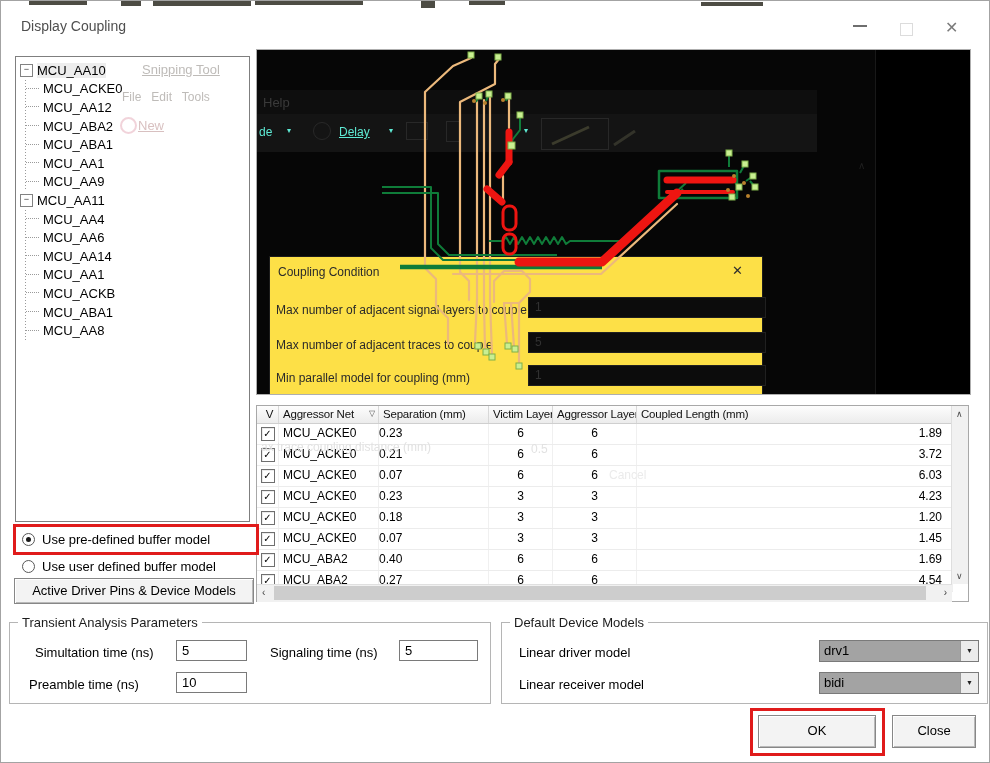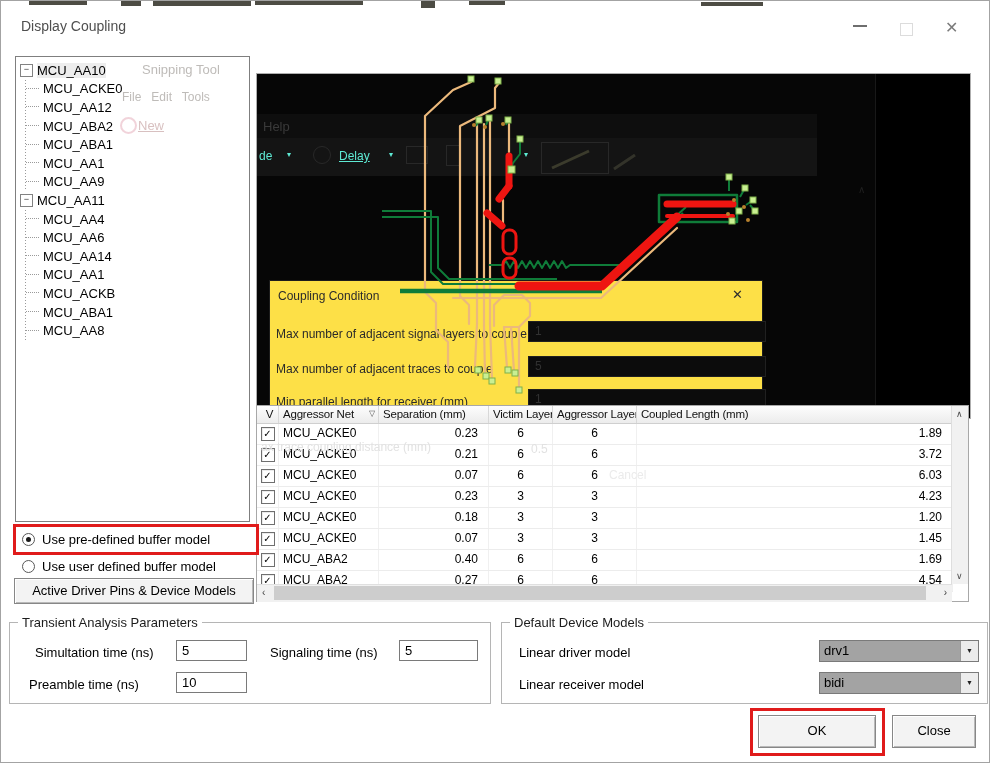--- a/index.html
+++ b/index.html
@@ -18,21 +18,21 @@
   .tree-ghost{color:rgba(168,164,160,.75);font-size:13px;white-space:pre;}
   #tree-items{position:absolute;left:4px;top:4px;right:2px;}
   .tree-row{display:flex;align-items:center;height:18.6px;font-size:13px;color:#000;white-space:nowrap;}
   .minusbox{flex:0 0 auto;width:11px;height:11px;border:1px solid #828282;background:#fff;font-size:9px;
     line-height:9px;text-align:center;color:#333;margin-right:4px;}
   .tree-children{background-image:repeating-linear-gradient(to bottom,#9a9a9a 0 1px,transparent 1px 3px);
     background-size:1px 100%;background-position:5px 0;background-repeat:no-repeat;}
   .conn{flex:0 0 auto;width:13px;height:1px;border-top:1px dotted #9a9a9a;margin-left:6px;margin-right:4px;}
   .tree-lbl.sel{background:#ededed;}
   
-  #canvas{left:255px;top:48px;width:713px;height:344px;background:#060606;border:1px solid #aeaeae;overflow:hidden;margin-top:24px;}
+  #canvas{left:255px;top:48px;width:713px;height:344px;background:#060606;border:1px solid #aeaeae;overflow:hidden;}
   .gband{background:#121212;}
   .gtext{color:#5eead4;font-size:12px;white-space:nowrap;}
   .gicon{border:1px solid #282828;}
   #gdialog{left:12px;top:206px;width:492px;height:138px;background:#fde047;border:1px solid #1c1c1c;}
   .gbox{position:absolute;left:258px;width:230px;height:19px;background:#0c0c0c;border:1px solid #202020;
     color:#313131;font-size:12px;padding-left:6px;line-height:19px;}
   .glabel{position:absolute;left:6px;color:#2a2a2a;font-size:12px;white-space:nowrap;}
   #trace-svg{position:absolute;left:0;top:0;}
   
   #table{left:255px;top:404px;width:713px;height:197px;border:1px solid #a8a8a8;box-sizing:border-box;background:#fff;}
@@ -40,21 +40,21 @@
     grid-template-columns:22px 100px 110px 64px 84px 316px;
     background:linear-gradient(#fdfdfd,#ececec);border-bottom:1px solid #cfcfcf;}
   .th{position:relative;font-size:11.5px;color:#111;border-right:1px solid #d8d8d8;padding:2px 0 0 4px;
     white-space:nowrap;overflow:hidden;letter-spacing:-.2px;}
   .sortglyph{position:absolute;right:3px;top:3px;font-size:8px;color:#555;}
   #tbody{position:absolute;left:0;top:18px;width:696px;}
   .tr{display:grid;grid-template-columns:22px 100px 110px 64px 84px 316px;height:20px;
     border-bottom:1px solid #ececec;background:#fff;}
   .td{font-size:12px;color:#000;border-right:1px solid #f0f0f0;line-height:19px;white-space:nowrap;overflow:hidden;}
   .td.net{padding-left:4px;}
-  .td.num-r{text-align:right;padding-right:10px;}
+  .td.num-r{text-align:left;padding-right:22px;}
   .td.num-r2{text-align:right;padding-right:10px;}
   .td.num-c{text-align:center;}
   .cbwrap{display:flex;align-items:center;justify-content:center;}
   .cb{width:12px;height:12px;border:1px solid #6f6f6f;background:#fff;font-size:10px;line-height:11px;
     text-align:center;color:#000;box-shadow:inset 1px 1px 0 rgba(0,0,0,.08);}
   .tghost{position:absolute;color:#e2e2e2;font-size:12px;white-space:nowrap;}
   #vsb{position:absolute;right:0;top:0;width:16px;height:178px;background:#f1f1f1;border-left:1px solid #dedede;}
   .sb-arrow{position:absolute;font-size:9px;color:#4e4e4e;left:4px;}
   #hsb{position:absolute;left:0;top:178px;width:695px;height:17px;background:#f1f1f1;border-top:1px solid #e0e0e0;}
   #hsb-thumb{position:absolute;left:17px;top:1px;width:652px;height:14px;background:#cdcdcd;}
@@ -90,21 +90,21 @@
   <div class="abs top-artifact" style="left:420px;top:0;width:14px;height:7px;"></div>
   <div class="abs top-artifact" style="left:468px;top:0;width:36px;height:4px;"></div>
   <div class="abs top-artifact" style="left:700px;top:1px;width:62px;height:4px;"></div>
 
   <div class="abs" id="title">Display Coupling</div>
   <div class="abs" id="min-btn"></div>
   <div class="abs" id="max-btn"></div>
   <div class="abs cap-btn" id="close-btn">✕</div>
 
   <div class="abs" id="tree">
-    <div class="abs tree-ghost" style="left:126px;top:5px;">Snipping Tool</div>
+    <div class="abs tree-ghost" style="left:126px;top:5px;text-decoration:underline;">Snipping Tool</div>
     <div class="abs tree-ghost" style="left:106px;top:33px;font-size:12px;">File   Edit   Tools</div>
     <div class="abs tree-ghost" style="left:122px;top:61px;text-decoration:underline;color:rgba(190,150,150,.6);">New</div>
     <div class="abs" style="left:104px;top:60px;width:13px;height:13px;border-radius:50%;border:2px solid rgba(215,130,150,.35);"></div>
     <div id="tree-items">
         <div class="tree-row">
           <span class="minusbox">−</span>
           <span class="tree-lbl sel">MCU_AA10</span>
         </div>
         <div class="tree-children">
           <div class="tree-row">
@@ -186,21 +186,21 @@
     <div class="abs gicon" style="left:284px;top:68px;width:66px;height:30px;"></div>
     <div class="abs gtext" style="left:601px;top:110px;font-size:10px;color:#202020;">∧</div>
 
     <div class="abs" id="gdialog">
       <div class="abs gtext" style="left:8px;top:8px;color:#2b2b2b;">Coupling Condition</div>
       <div class="abs gtext" style="left:462px;top:6px;font-size:13px;color:#2e2e2e;">✕</div>
       <div class="glabel" style="top:46px;">Max number of adjacent signal layers to couple</div>
       <div class="gbox" style="top:40px;">1</div>
       <div class="glabel" style="top:81px;">Max number of adjacent traces to couple</div>
       <div class="gbox" style="top:75px;">5</div>
-      <div class="glabel" style="top:114px;">Min parallel length for receiver (mm)</div>
+      <div class="glabel" style="top:114px;">Min parallel model for coupling (mm)</div>
       <div class="gbox" style="top:108px;">1</div>
     </div>
 
     <svg id="trace-svg" width="713" height="344" viewBox="0 0 713 344">
       <g stroke="#3b3b2c" stroke-width="3" fill="none">
         <path d="M295,94 L332,77"></path>
           <path d="M357,95 L378,81" stroke="#33332a"></path>
       </g>
       <g stroke="#ecb97c" stroke-width="2.2" fill="none" stroke-linejoin="round" stroke-linecap="round">
         <path d="M214,8 L196,16 L168,42 L168,218 L179,229 L179,256 L191,268 L191,294"></path>

